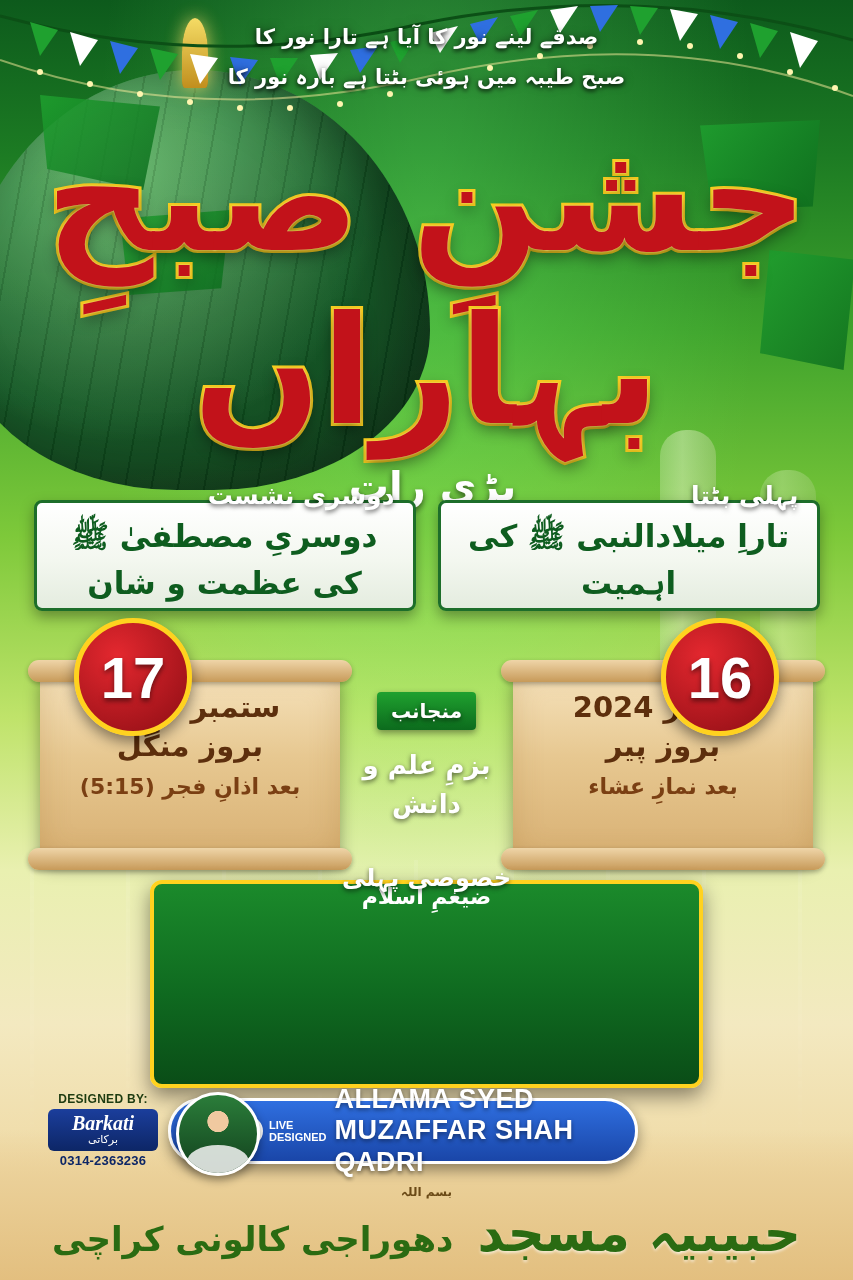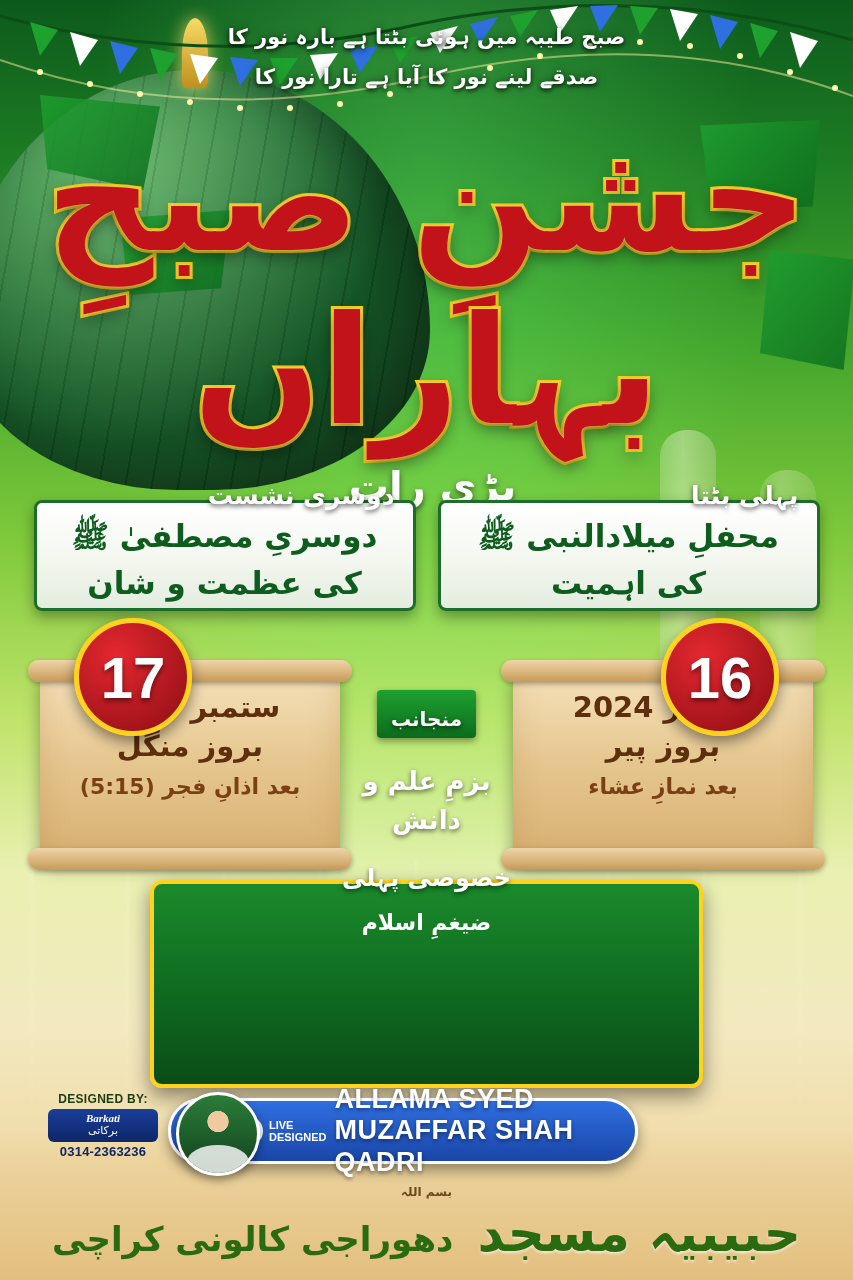--- a/index.html
+++ b/index.html
@@ -281,25 +281,25 @@
     direction: rtl;
     font-family: "DejaVu Sans", sans-serif;
     color: #ffffff;
     font-size: 26px;
     font-weight: bold;
     line-height: 1.5;
     text-shadow: 0 2px 5px rgba(0,0,0,0.6);
   }
   .centre-tag {
     display: inline-block;
-    padding: 14px 14px 4px;
+    padding: 4px 14px 4px;
     background: linear-gradient(180deg, #1fa12f, #0c6b1d);
     border-radius: 4px;
     font-size: 20px;
-    margin-bottom: 24px;
+    margin-bottom: 16px;
     box-shadow: 0 3px 7px rgba(0,0,0,0.4);
   }
   
   .speaker-panel {
     position: absolute;
     left: 150px;
     right: 150px;
     top: 880px;
     height: 200px;
     border-radius: 12px;
@@ -313,21 +313,20 @@
   .speaker-kicker {
     position: absolute;
     top: -20px;
     left: 0; right: 0;
     color: #ffffff;
     font-size: 24px;
     font-weight: bold;
     text-shadow: 0 2px 5px rgba(0,0,0,0.6);
   }
   .speaker-title {
-    margin-top: 26px;
     color: #ffffff;
     font-size: 22px;
     font-weight: bold;
   }
   .speaker-name {
     margin-top: 4px;
     color: #ffe95e;
     font-size: 62px;
     font-weight: bold;
     line-height: 1.25;
@@ -422,21 +421,21 @@
   .designer-logo {
     margin-top: 3px;
     background: linear-gradient(180deg, #1b3e9c, #0d2666);
     border-radius: 6px;
     padding: 4px 2px 5px;
     color: #ffffff;
   }
   .designer-logo .bk {
     font-family: "Liberation Serif", serif;
     font-style: italic;
-    font-size: 11px;
+    font-size: 20px;
     font-weight: bold;
     line-height: 1.05;
   }
   .designer-logo .bk-urdu {
     direction: rtl;
     font-family: "DejaVu Sans", sans-serif;
     font-size: 11px;
     line-height: 1.1;
   }
   .designer-phone {
@@ -547,33 +546,33 @@
         <circle cx="590" cy="46" r="3"></circle>
       <circle cx="640" cy="42" r="3"></circle>
         <circle cx="690" cy="46" r="3"></circle>
         <circle cx="740" cy="56" r="3"></circle>
       <circle cx="790" cy="72" r="3"></circle>
         <circle cx="835" cy="88" r="3"></circle>
     </g>
   </svg>
 
   <div class="top-couplet urdu">
+    <div>صدقے لینے نور کا آیا ہے تارا نور کا</div>
     <div>صبح طیبہ میں ہوئی بٹتا ہے بارہ نور کا</div>
-    <div>صدقے لینے نور کا آیا ہے تارا نور کا</div>
   </div>
 
   <div class="title-wrap">
     <div class="title-main urdu">جشنِ صبحِ بہاراں</div>
     <div class="title-sub urdu">بڑی رات</div>
   </div>
 
   <div class="sessions">
     <div class="session">
       <div class="session-label urdu">پہلی بٹتا</div>
-      <div class="session-text urdu">محفلِ میلادالنبی ﷺ کی اہمیت</div>
+      <div class="session-text urdu">تاراِ میلادالنبی ﷺ کی اہمیت</div>
     </div>
     <div class="session">
       <div class="session-label urdu">دوسری نشست</div>
       <div class="session-text urdu">دوسریِ مصطفیٰ ﷺ کی عظمت و شان</div>
     </div>
   </div>
 
   <div class="dates">
 
     <div class="scroll right">

